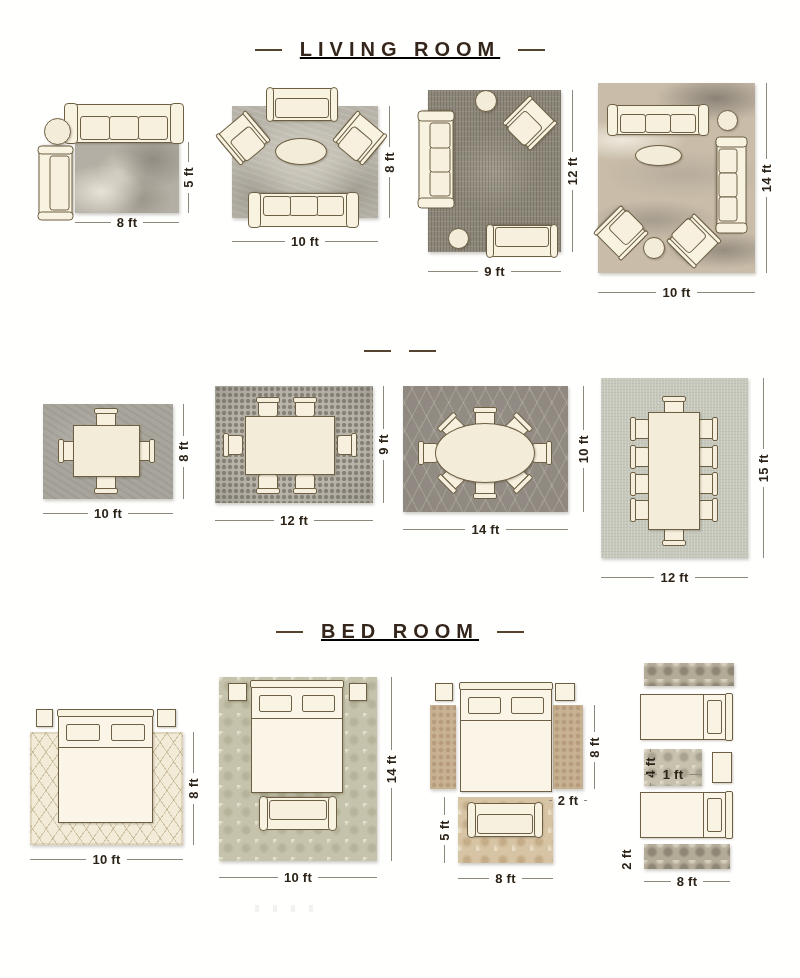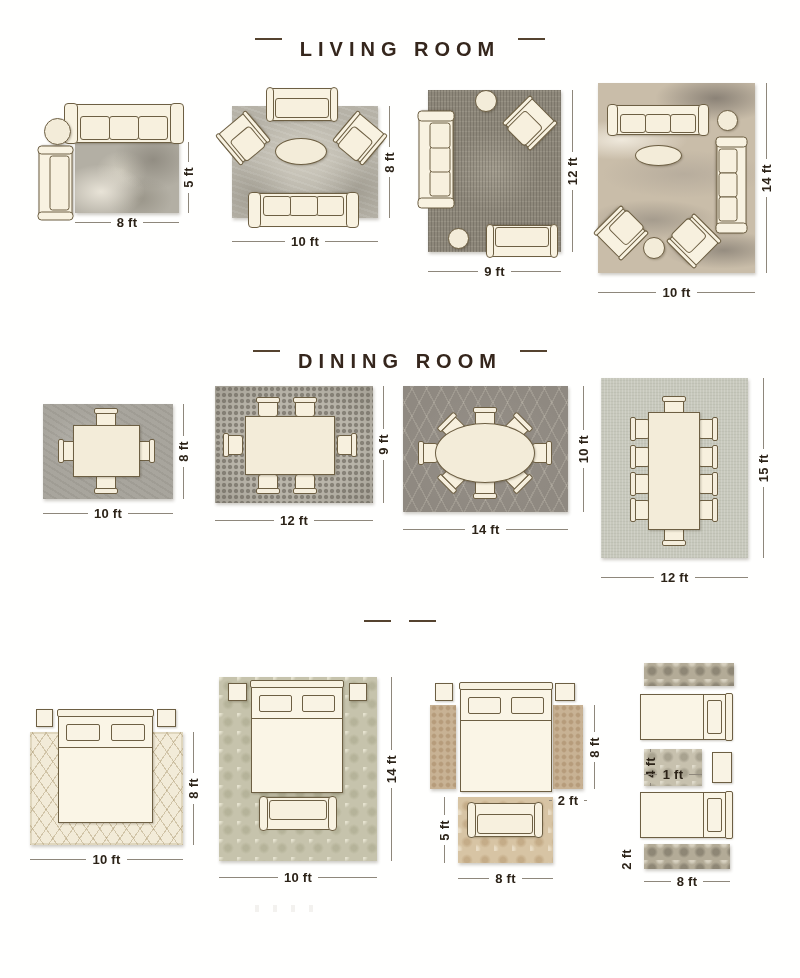--- a/index.html
+++ b/index.html
@@ -1,20 +1,20 @@
 <!DOCTYPE html>
 <html><head>
 <meta charset="utf-8">
 <style>
   html,body{margin:0;padding:0;background:#ffffff;}
   #canvas{position:relative;width:800px;height:978px;background:#fffffe;overflow:hidden;
           font-family:"Liberation Sans",sans-serif;}
   .blk{position:absolute;}
   
-  .title{position:absolute;left:0;width:100%;display:flex;justify-content:center;gap:18px;}
+  .title{position:absolute;left:0;width:100%;display:flex;justify-content:center;align-items:center;gap:18px;text-decoration:underline;}
   .title h2{margin:0;font-size:20px;font-weight:700;letter-spacing:6px;color:#35261c;}
   .tln{width:27px;height:2px;background:#55432f;}
   
   .hdim{position:absolute;display:flex;align-items:center;gap:6px;z-index:6;}
   .hdim .ln{flex:1;height:1px;background:#8e877b;}
   .vdim{position:absolute;display:flex;flex-direction:column;align-items:center;gap:5px;width:16px;z-index:6;}
   .vdim .ln{flex:1;width:1px;background:#8e877b;}
   .lbl{font-size:13px;font-weight:700;color:#2c2318;white-space:nowrap;letter-spacing:.3px;}
   .vdim .lbl{writing-mode:vertical-rl;transform:rotate(180deg);}
   
@@ -278,21 +278,20 @@
     </div>
     <div class="vdim" style="left:168px;top:13px;height:190px">
       <i class="ln"></i>
         <span class="lbl">14 ft</span>
         <i class="ln"></i>
     </div>
   </div>
 
   <div class="title" style="top:350px">
     <i class="tln"></i>
-    <h2>DINING ROOM</h2>
     <i class="tln"></i>
   </div>
 
   <div class="blk" style="left:35px;top:395px;width:165px;height:125px">
     <div class="rug rx5" style="left:8px;top:9px;width:130px;height:95px"></div>
     <div class="dchair" style="left:59px;top:13px">
         <i class="cb"></i>
         <i class="cs"></i>
       </div>
     <div class="dchair" style="left:59px;top:79px;transform:rotate(180deg)">
@@ -456,20 +455,21 @@
     </div>
     <div class="vdim" style="left:155px;top:3px;height:180px">
       <i class="ln"></i>
         <span class="lbl">15 ft</span>
         <i class="ln"></i>
     </div>
   </div>
 
   <div class="title" style="top:620px">
     <i class="tln"></i>
+    <h2>BED ROOM</h2>
     <i class="tln"></i>
   </div>
 
   <div class="blk" style="left:25px;top:700px;width:180px;height:165px">
     <div class="rug rx9" style="left:5px;top:32px;width:153px;height:113px"></div>
     <div class="ns" style="left:11px;top:9px;width:17px;height:18px"></div>
     <div class="ns" style="left:132px;top:9px;width:19px;height:18px"></div>
     <div class="bedv" style="left:33px;top:10px;width:95px;height:113px">
       <i class="bhead"></i>
       <div class="bpz">

